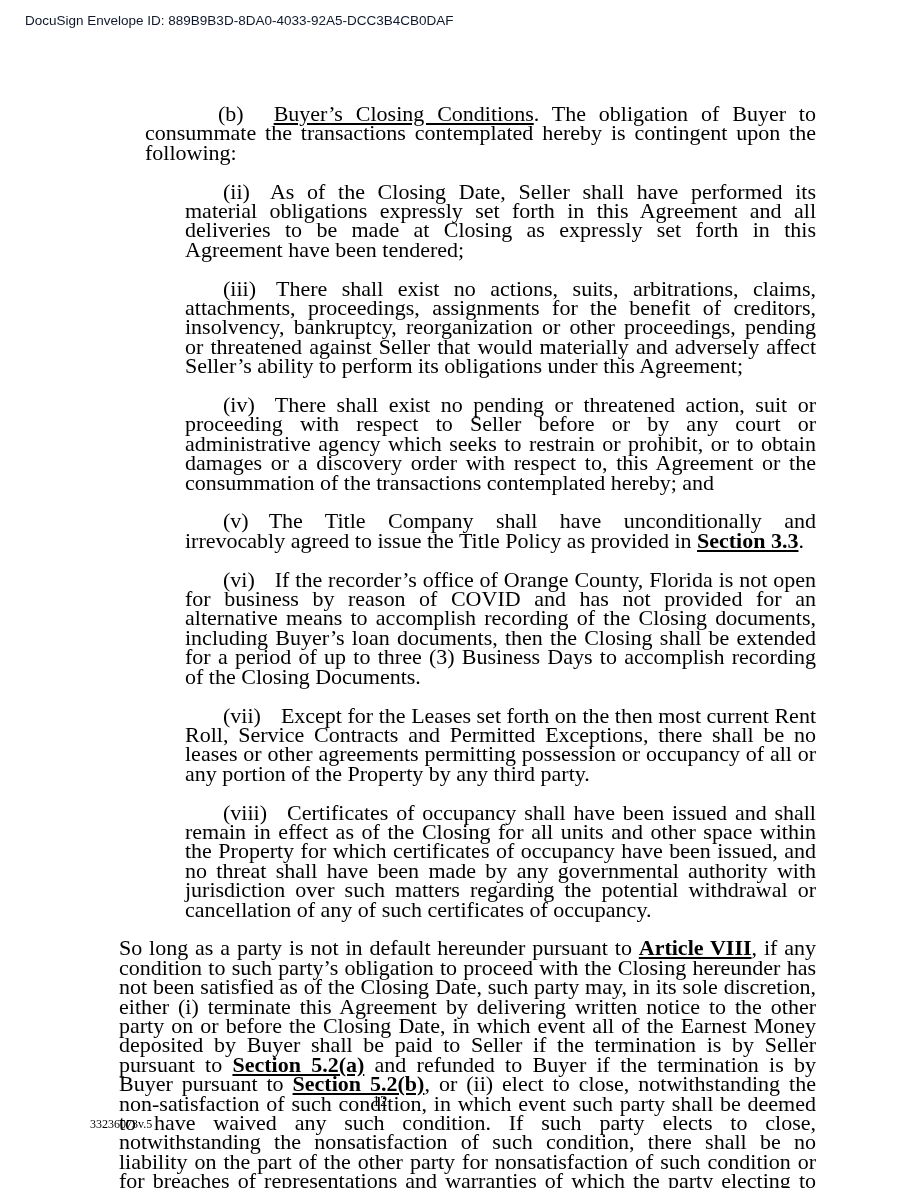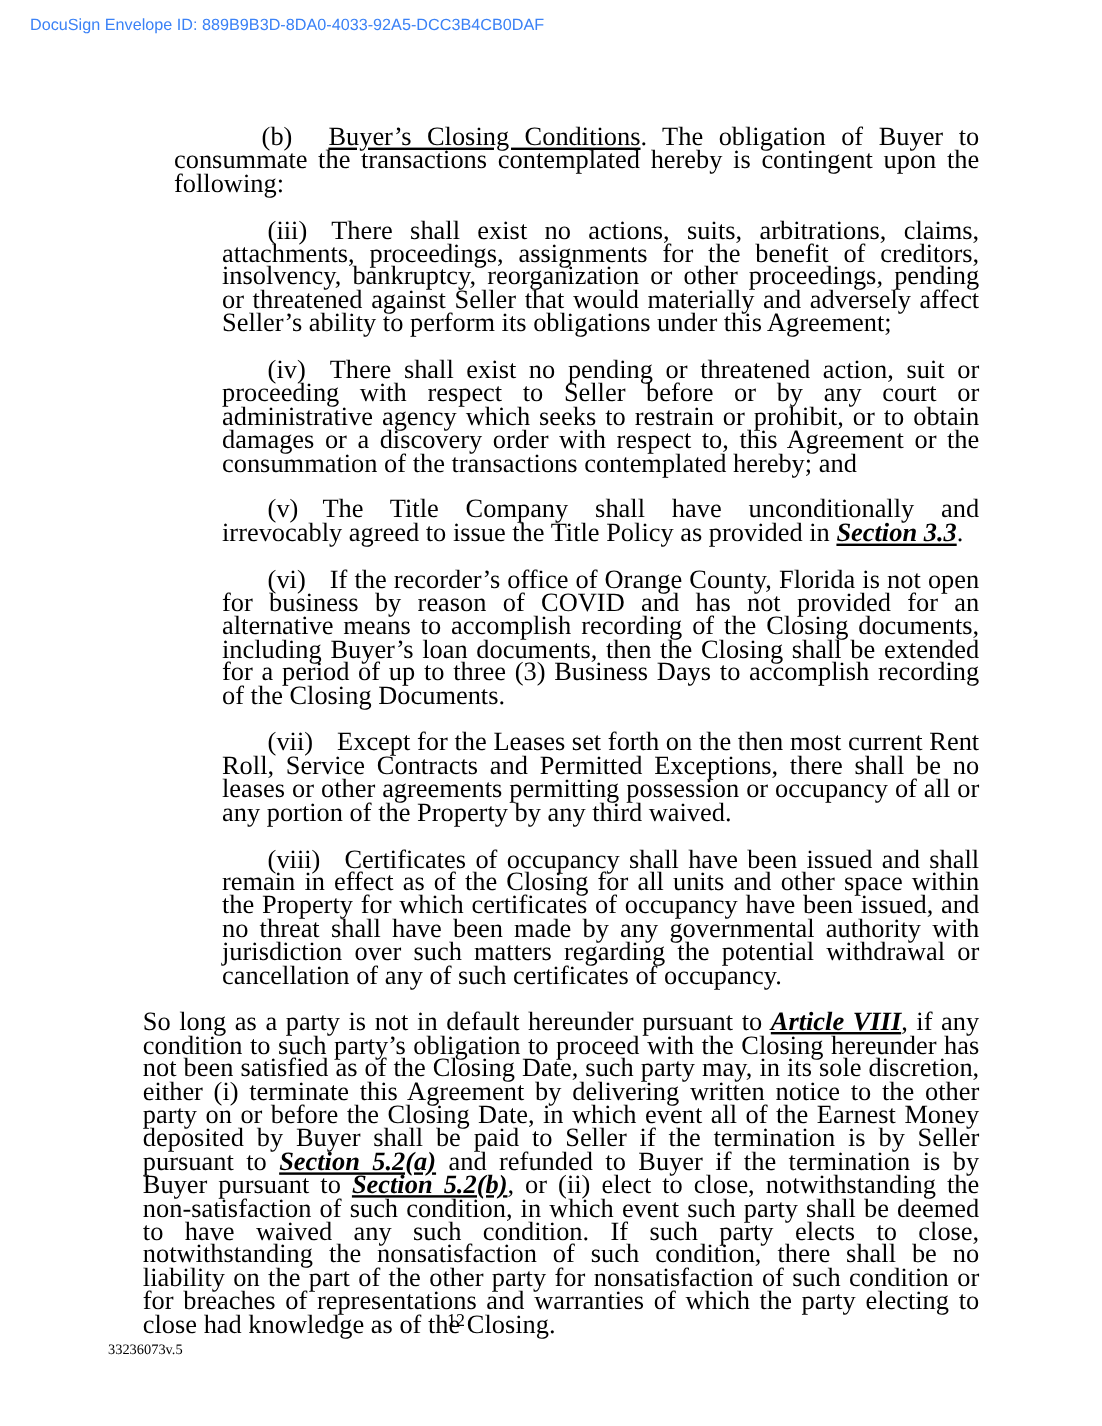--- a/index.html
+++ b/index.html
@@ -11,21 +11,21 @@
     background: #ffffff;
     color: #000000;
     overflow: hidden;
   }
   .docusign-header {
     position: absolute;
     left: 25px;
     top: 13px;
     font-family: "Liberation Sans", sans-serif;
     font-size: 13.5px;
-    color: #3b82f6;
+    color: #0f172a;
     white-space: nowrap;
   }
   .doc-body {
     position: absolute;
     left: 103px;
     top: 104px;
     width: 713px;
     font-family: "Liberation Serif", "DejaVu Serif", serif;
     font-size: 22px;
     line-height: 19.4px;
@@ -34,21 +34,21 @@
   }
   p.para { margin: 0 0 19.4px 0; }
   p.clause { margin-left: 42px; text-indent: 73px; }
   p.subclause { margin-left: 82px; text-indent: 38px; }
   p.closing { margin-left: 16px; text-indent: 0; margin-bottom: 0; }
   .clause-number { display: inline; }
   p.clause .clause-number { margin-right: 30px; }
   p.subclause .clause-number { margin-right: 20px; }
   .seg-plain { }
   .seg-underline { text-decoration: underline; }
-  .seg-bold-underline { font-weight: bold; text-decoration: underline; font-style: italic; }
+  .seg-bold-underline { font-weight: bold; text-decoration: underline; }
   .footer-page-number {
     position: absolute;
     top: 1093px;
     left: 0;
     width: 760px;
     text-align: center;
     font-family: "Liberation Serif", "DejaVu Serif", serif;
     font-size: 15px;
   }
   .footer-doc-number {
@@ -60,25 +60,26 @@
   }
 </style>
 </head>
 <body>
 
 <div class="page">
   <div class="docusign-header">DocuSign Envelope ID: 889B9B3D-8DA0-4033-92A5-DCC3B4CB0DAF</div>
 
   <div class="doc-body">
       <p class="para clause"><span class="clause-number">(b)</span><span class="seg-underline">Buyer’s Closing Conditions</span><span class="seg-plain">.  The obligation of Buyer to consummate the transactions contemplated hereby is contingent upon the following:</span></p>
+      <p class="para subclause"><span class="clause-number">(ii)</span><span class="seg-plain">As of the Closing Date, Seller shall have performed its material obligations expressly set forth in this Agreement and all deliveries to be made at Closing as expressly set forth in this Agreement have been tendered;</span></p>
       <p class="para subclause"><span class="clause-number">(iii)</span><span class="seg-plain">There shall exist no actions, suits, arbitrations, claims, attachments, proceedings, assignments for the benefit of creditors, insolvency, bankruptcy, reorganization or other proceedings, pending or threatened against Seller that would materially and adversely affect Seller’s ability to perform its obligations under this Agreement;</span></p>
       <p class="para subclause"><span class="clause-number">(iv)</span><span class="seg-plain">There shall exist no pending or threatened action, suit or proceeding with respect to Seller before or by any court or administrative agency which seeks to restrain or prohibit, or to obtain damages or a discovery order with respect to, this Agreement or the consummation of the transactions contemplated hereby; and</span></p>
       <p class="para subclause"><span class="clause-number">(v)</span><span class="seg-plain">The Title Company shall have unconditionally and irrevocably agreed to issue the Title Policy as provided in </span><span class="seg-bold-underline">Section 3.3</span><span class="seg-plain">.</span></p>
       <p class="para subclause"><span class="clause-number">(vi)</span><span class="seg-plain">If the recorder’s office of Orange County, Florida is not open for business by reason of COVID and has not provided for an alternative means to accomplish recording of the Closing documents, including Buyer’s loan documents, then the Closing shall be extended for a period of up to three (3) Business Days to accomplish recording of the Closing Documents.</span></p>
-      <p class="para subclause"><span class="clause-number">(vii)</span><span class="seg-plain">Except for the Leases set forth on the then most current Rent Roll, Service Contracts and Permitted Exceptions, there shall be no leases or other agreements permitting possession or occupancy of all or any portion of the Property by any third waived.</span></p>
+      <p class="para subclause"><span class="clause-number">(vii)</span><span class="seg-plain">Except for the Leases set forth on the then most current Rent Roll, Service Contracts and Permitted Exceptions, there shall be no leases or other agreements permitting possession or occupancy of all or any portion of the Property by any third party.</span></p>
       <p class="para subclause"><span class="clause-number">(viii)</span><span class="seg-plain">Certificates of occupancy shall have been issued and shall remain in effect as of the Closing for all units and other space within the Property for which certificates of occupancy have been issued, and no threat shall have been made by any governmental authority with jurisdiction over such matters regarding the potential withdrawal or cancellation of any of such certificates of occupancy.</span></p>
       <p class="para closing"><span class="seg-plain">So long as a party is not in default hereunder pursuant to </span><span class="seg-bold-underline">Article VIII</span><span class="seg-plain">, if any condition to such party’s obligation to proceed with the Closing hereunder has not been satisfied as of the Closing Date, such party may, in its sole discretion, either (i) terminate this Agreement by delivering written notice to the other party on or before the Closing Date, in which event all of the Earnest Money deposited by Buyer shall be paid to Seller if the termination is by Seller pursuant to </span><span class="seg-bold-underline">Section 5.2(a)</span><span class="seg-plain"> and refunded to Buyer if the termination is by Buyer pursuant to </span><span class="seg-bold-underline">Section 5.2(b)</span><span class="seg-plain">, or (ii) elect to close, notwithstanding the non-satisfaction of such condition, in which event such party shall be deemed to have waived any such condition.  If such party elects to close, notwithstanding the nonsatisfaction of such condition, there shall be no liability on the part of the other party for nonsatisfaction of such condition or for breaches of representations and warranties of which the party electing to close had knowledge as of the Closing.</span></p>
     </div>
 
   <div class="footer-page-number">12</div>
 
   <div class="footer-doc-number">33236073v.5</div>
 </div>
 
 </body></html>

